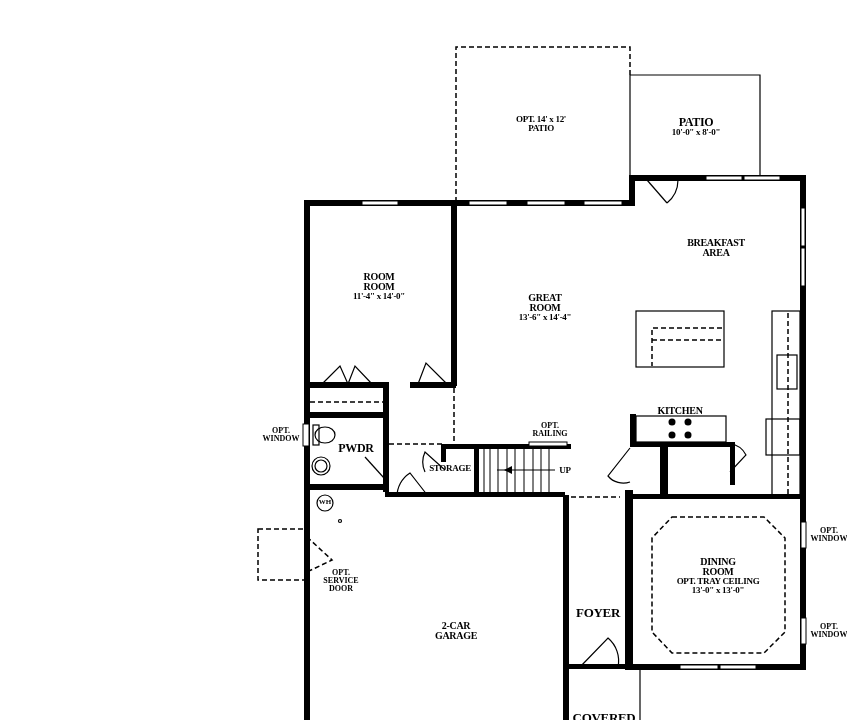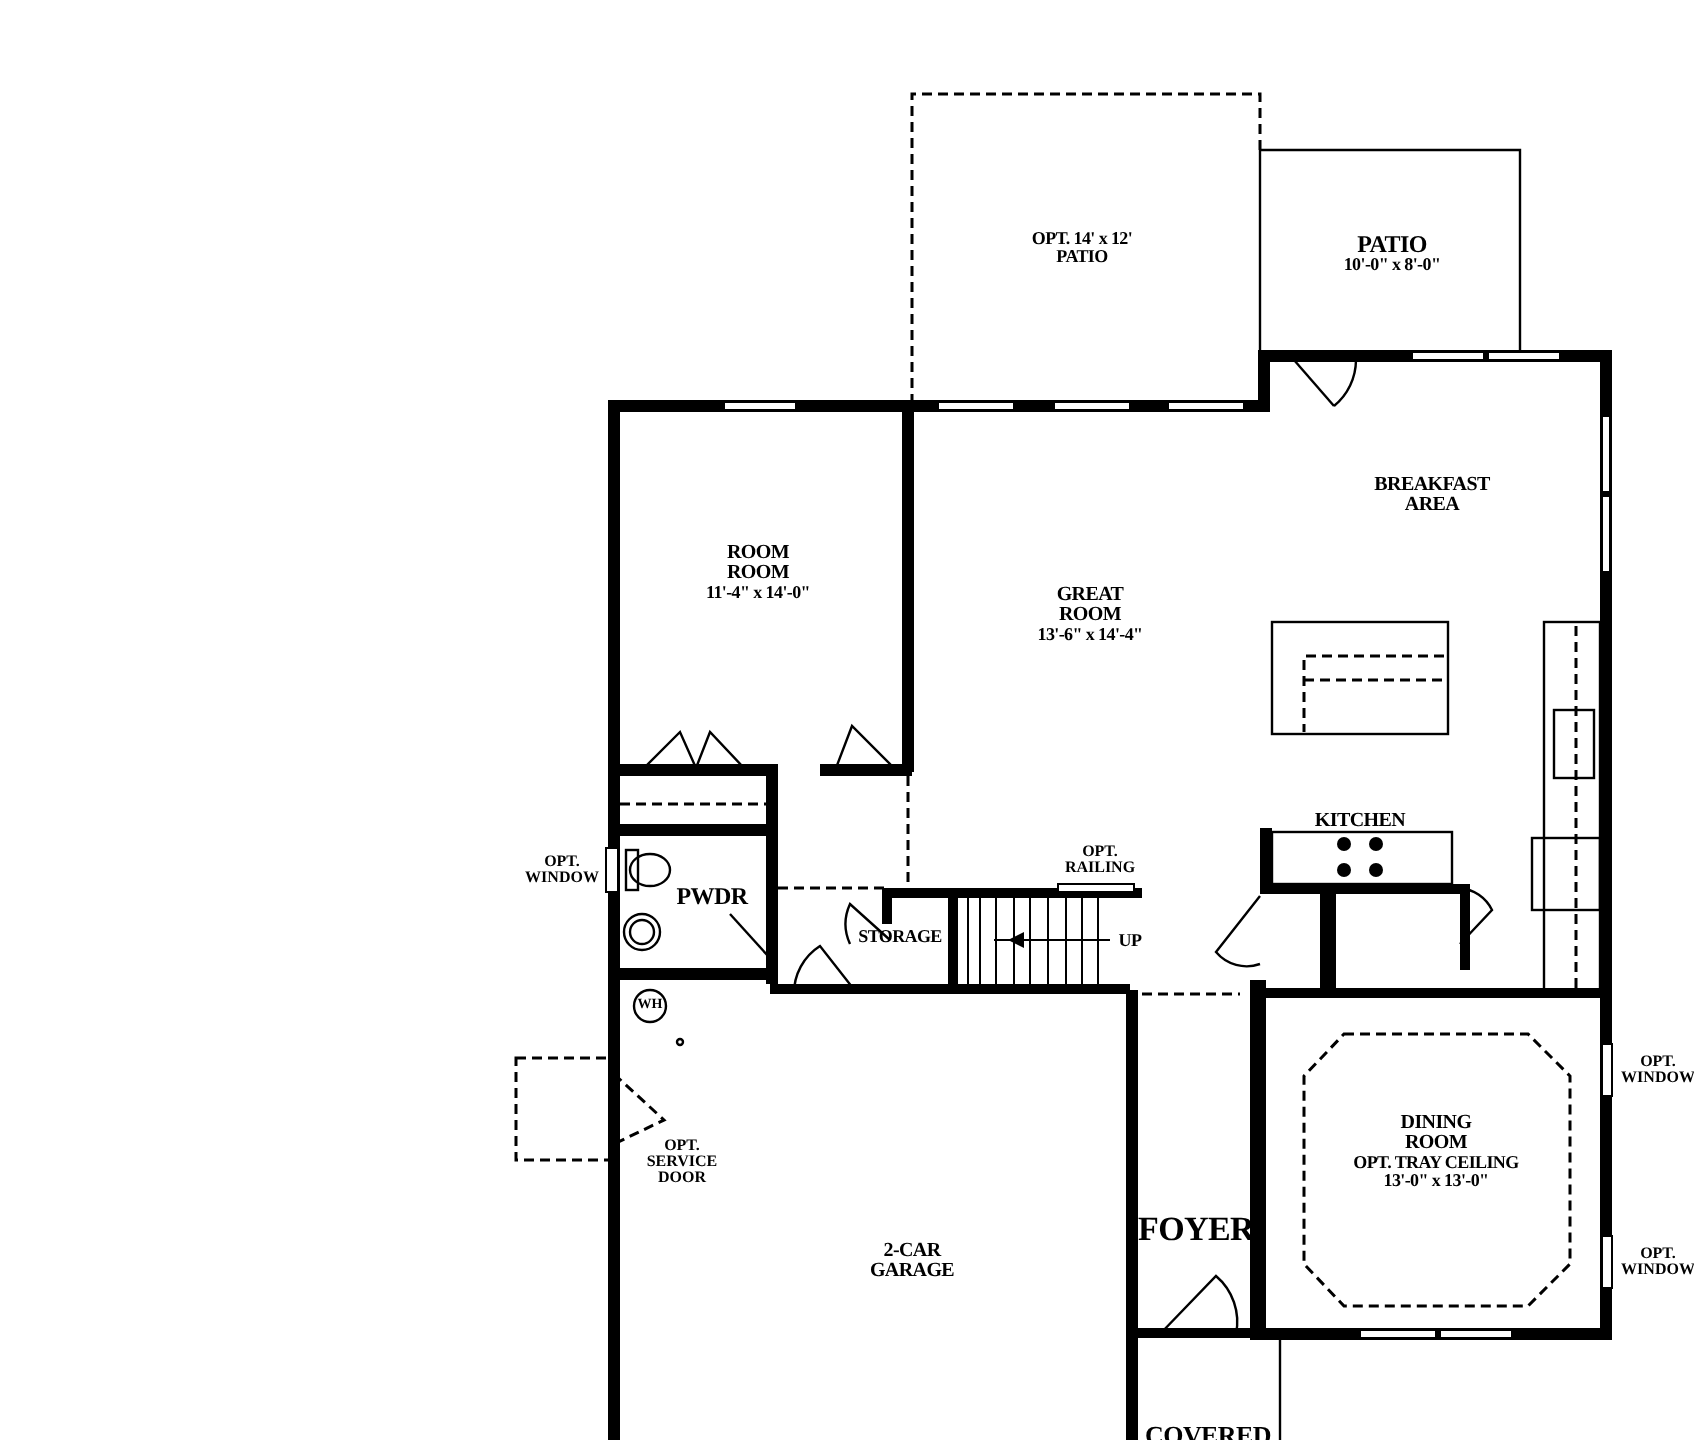--- a/index.html
+++ b/index.html
@@ -191,21 +191,21 @@
 <div class="lbl" style="left:718px;top:557px;">
   <span class="l big">DINING</span>
     <span class="l big">ROOM</span>
     <span class="l sm">OPT. TRAY CEILING</span>
     <span class="l sm">13'-0" x 13'-0"</span>
 </div>
 <div class="lbl big" style="left:439px;top:621px;margin-left:17px;">
   <span class="l">2-CAR</span>
     <span class="l">GARAGE</span>
 </div>
-<div class="lbl big" style="left:598px;top:606px;font-size:17px;">FOYER</div>
+<div class="lbl big" style="left:598px;top:606px;font-size:13px;">FOYER</div>
 <div class="lbl big" style="left:604px;top:711px;font-size:13px;">COVERED</div>
 
 <div class="lbl xs" style="left:281px;top:427px;">
   <span class="l">OPT.</span>
     <span class="l">WINDOW</span>
 </div>
 <div class="lbl xs" style="left:550px;top:422px;">
   <span class="l">OPT.</span>
     <span class="l">RAILING</span>
 </div>

